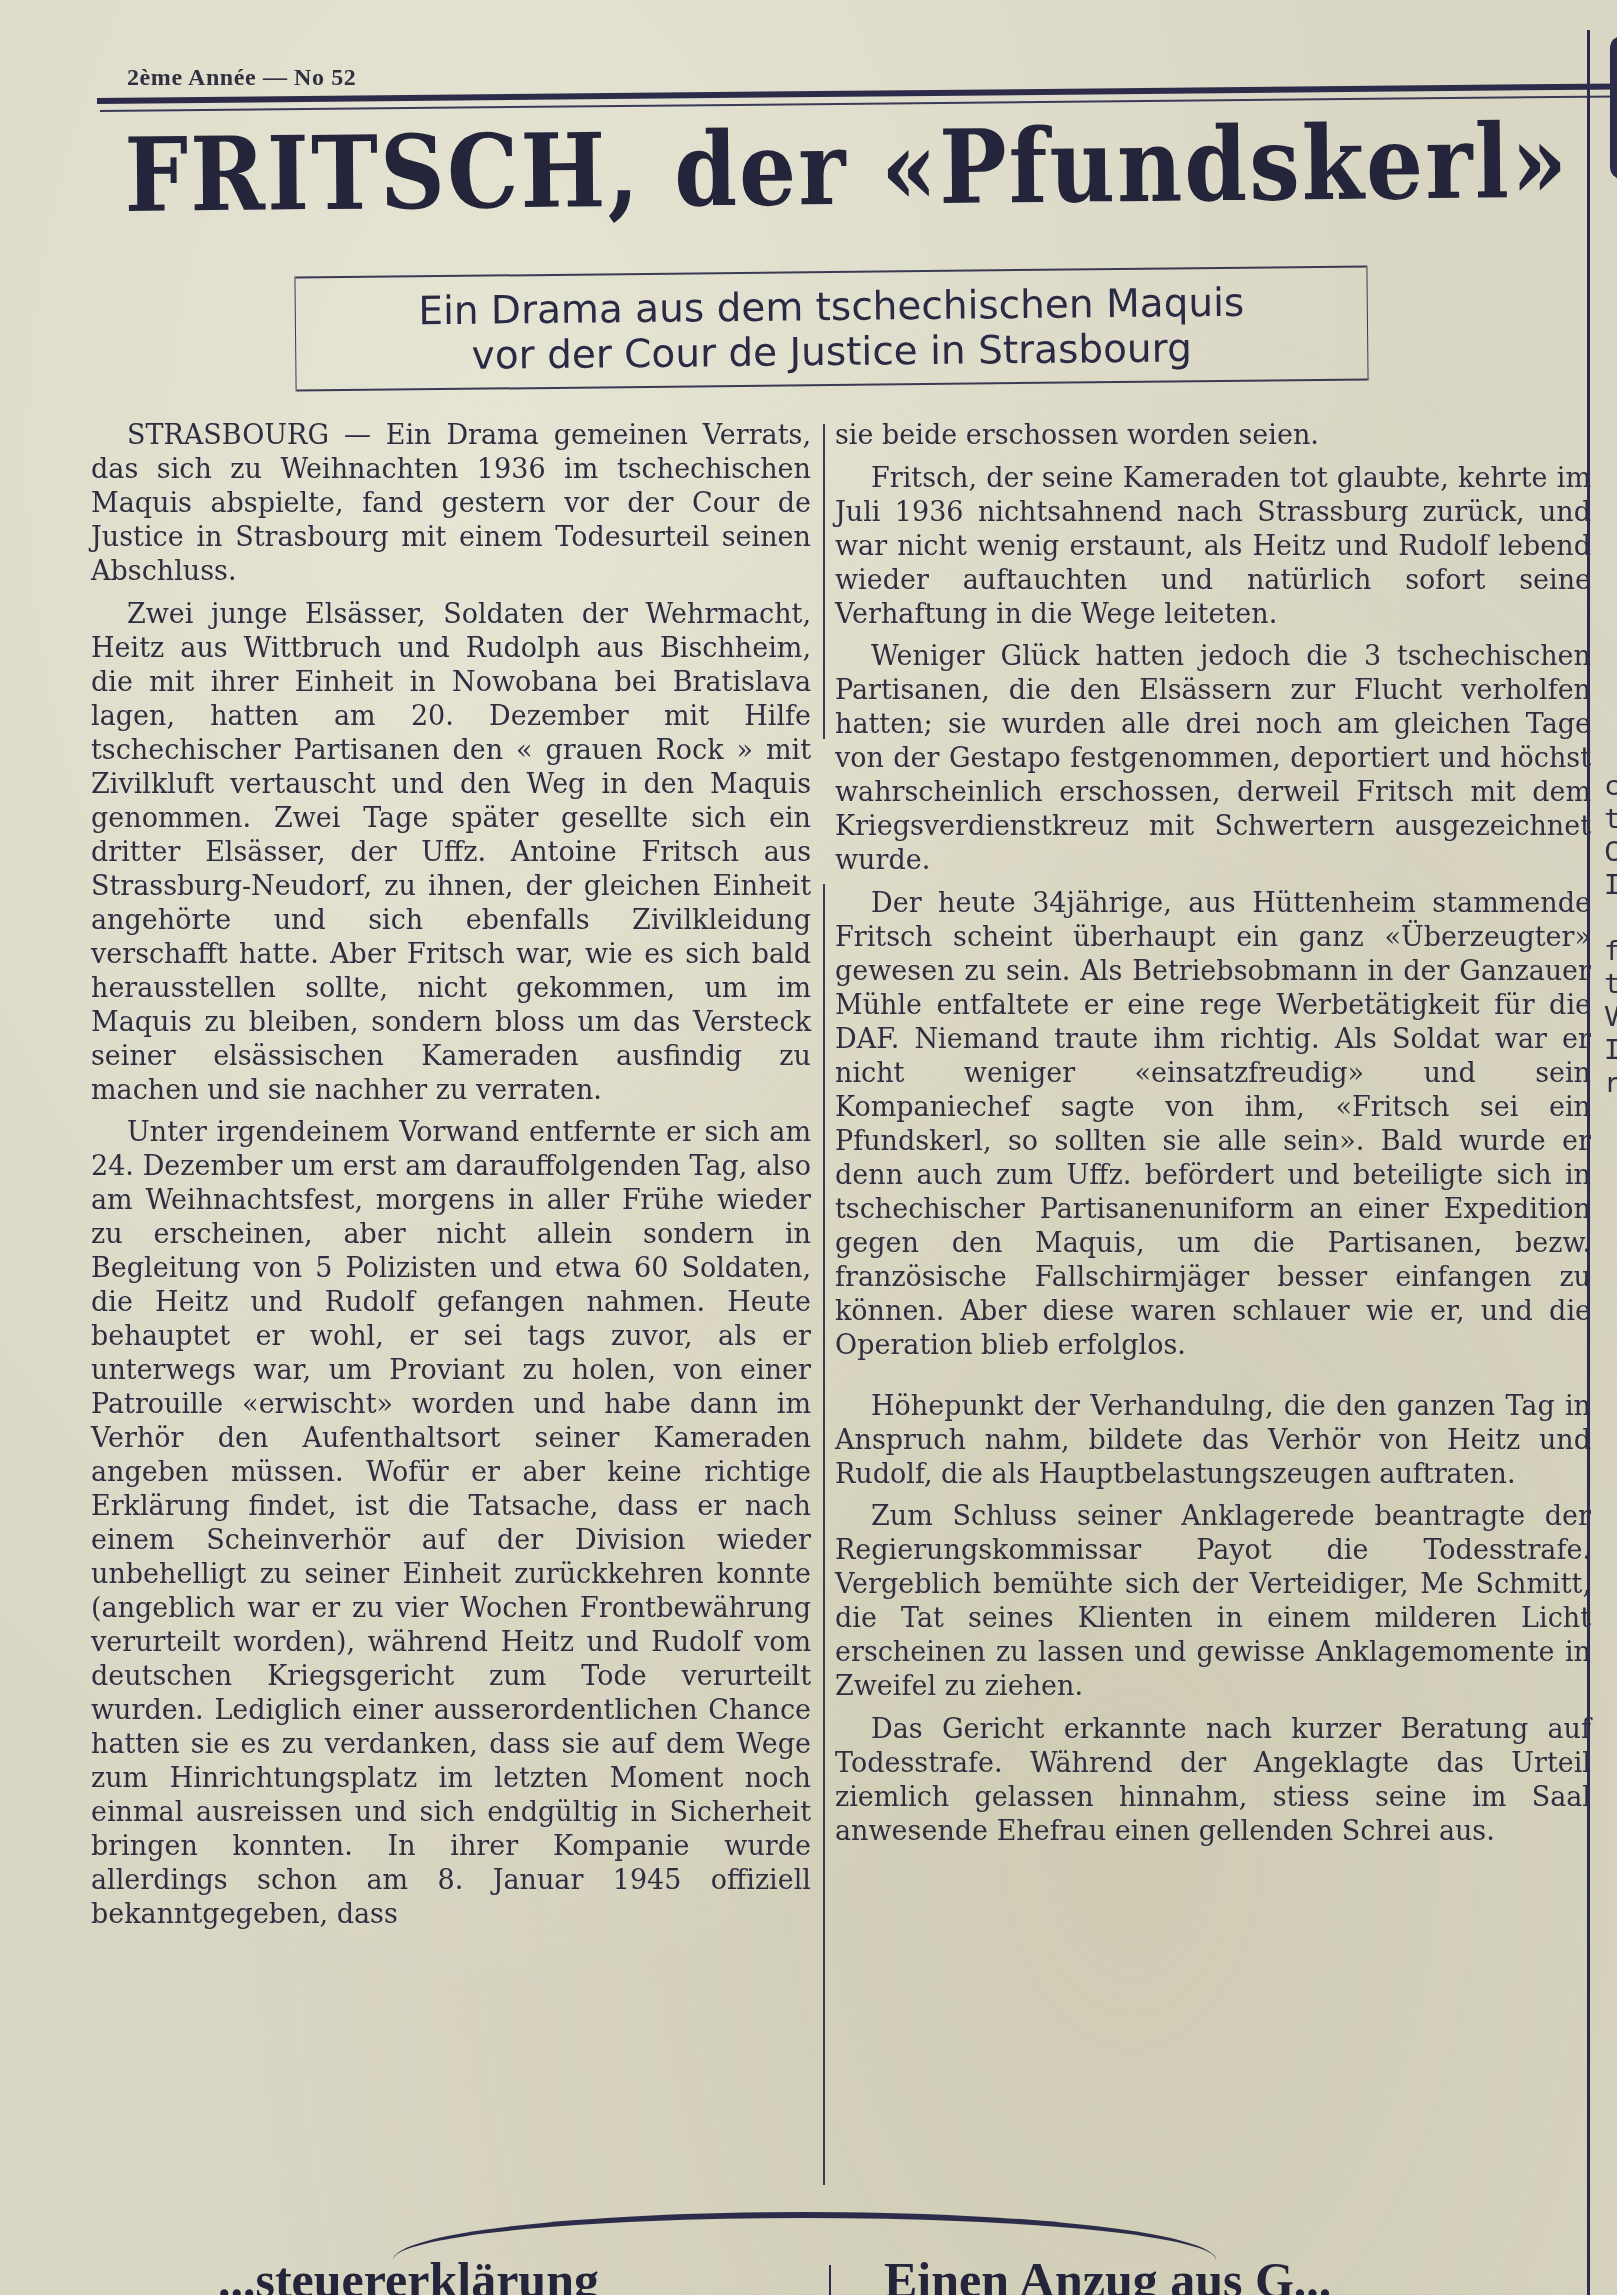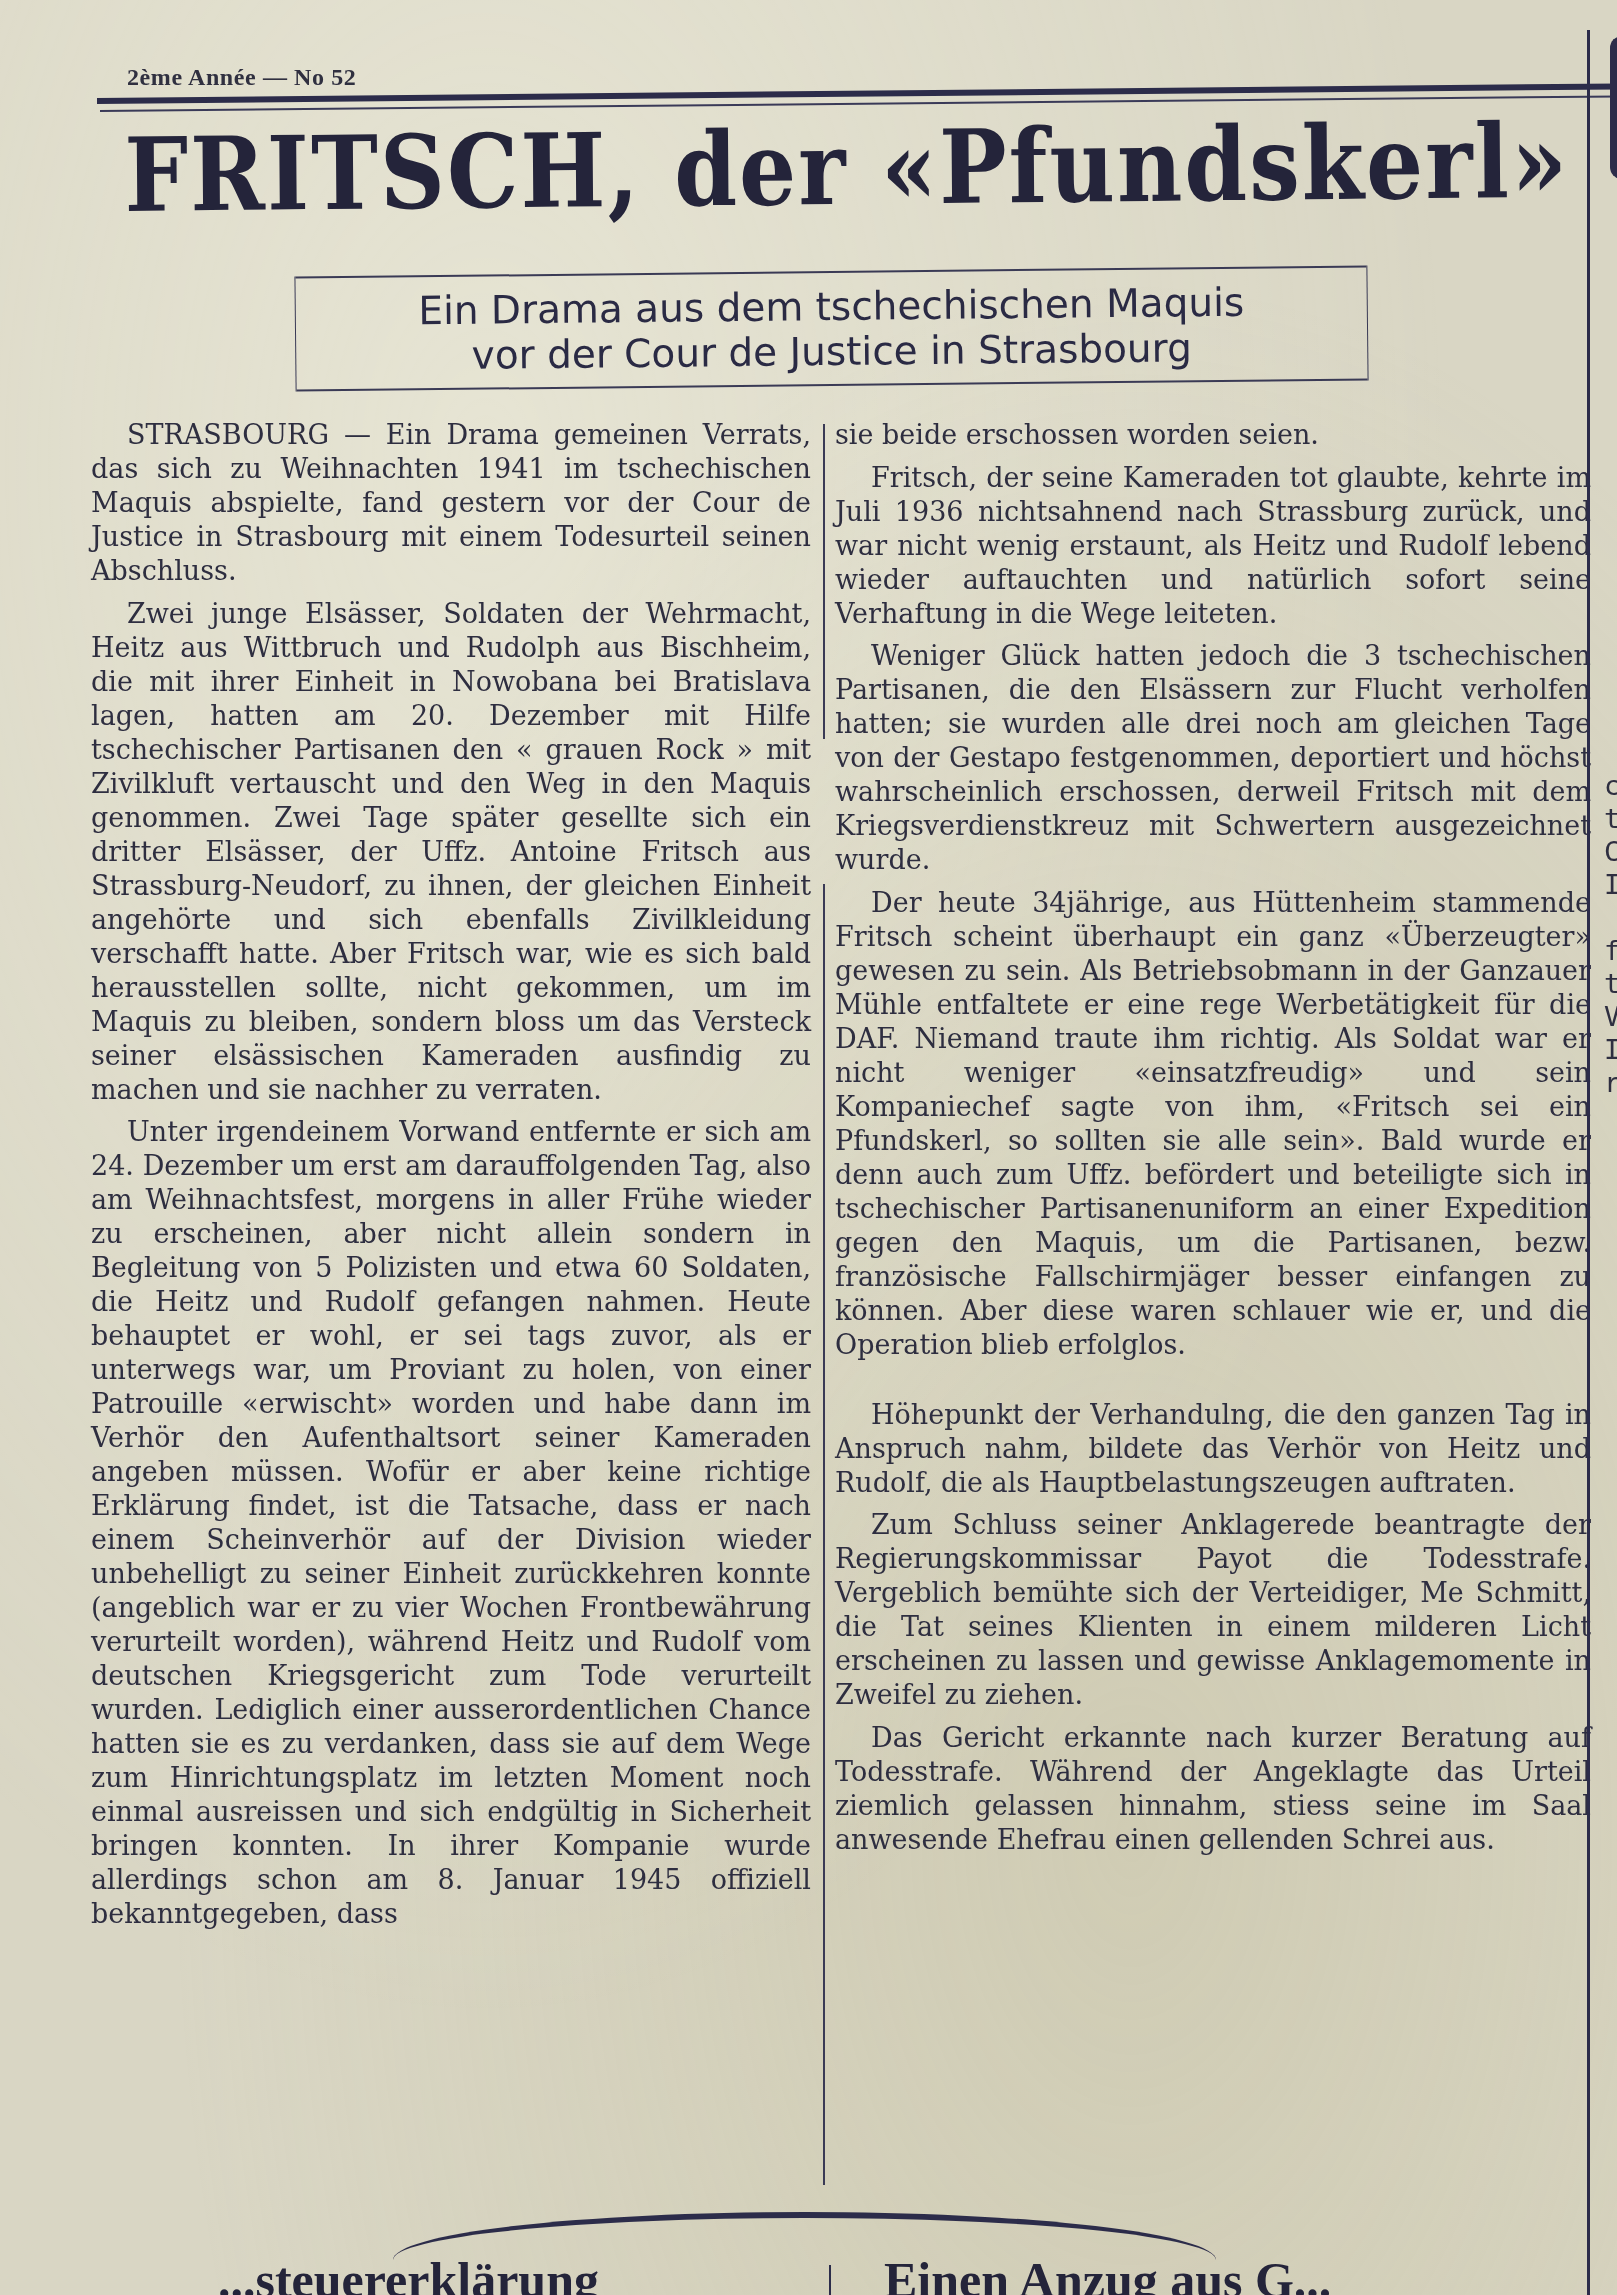--- a/index.html
+++ b/index.html
@@ -106,21 +106,21 @@
   <div class="subhead-box">
     <div class="subhead">
       <div>Ein Drama aus dem tschechischen Maquis</div>
       <div>vor der Cour de Justice in Strasbourg</div>
     </div>
   </div>
 
   <div class="col col-left">
     <p class="noindent" style="text-indent:36px">
       <span class="bold">STRASBOURG</span>
-      <span>— Ein Drama gemeinen Verrats, das sich zu Weihnachten 1941 im tschechischen Maquis abspielte, fand gestern vor der Cour de Justice in Strasbourg mit einem Todesurteil seinen Abschluss.</span>
+      <span>— Ein Drama gemeinen Verrats, das sich zu Weihnachten 1936 im tschechischen Maquis abspielte, fand gestern vor der Cour de Justice in Strasbourg mit einem Todesurteil seinen Abschluss.</span>
     </p>
     <p style="margin-right:0">
       <span>Zwei junge Elsässer, Soldaten der Wehrmacht, Heitz aus Wittbruch und Rudolph aus Bischheim, die mit ihrer Einheit in Nowobana bei Bratislava lagen, hatten am 20. Dezember mit Hilfe tschechischer Partisanen den « grauen Rock » mit Zivilkluft vertauscht und den Weg in den Maquis genommen. Zwei Tage später gesellte sich ein dritter Elsässer, der Uffz. Antoine Fritsch aus Strassburg-Neudorf, zu ihnen, der gleichen Einheit angehörte und sich ebenfalls Zivilkleidung verschafft hatte. Aber Fritsch war, wie es sich bald herausstellen sollte, nicht gekommen, um im Maquis zu bleiben, sondern bloss um das Versteck seiner elsässischen Kameraden ausfindig zu machen und sie nachher zu verraten.</span>
     </p>
     <p class="bold">
       <span>Unter irgendeinem Vorwand entfernte er sich am 24. Dezember um erst am darauffolgenden Tag, also am Weihnachtsfest, morgens in aller Frühe wieder zu erscheinen, aber nicht allein sondern in Begleitung von 5 Polizisten und etwa 60 Soldaten, die Heitz und Rudolf gefangen nahmen. Heute behauptet er wohl, er sei tags zuvor, als er unterwegs war, um Proviant zu holen, von einer Patrouille «erwischt» worden und habe dann im Verhör den Aufenthaltsort seiner Kameraden angeben müssen. Wofür er aber keine richtige Erklärung findet, ist die Tatsache, dass er nach einem Scheinverhör auf der Division wieder unbehelligt zu seiner Einheit zurückkehren konnte (angeblich war er zu vier Wochen Frontbewährung verurteilt worden), während Heitz und Rudolf vom deutschen Kriegsgericht zum Tode verurteilt wurden. Lediglich einer ausserordentlichen Chance hatten sie es zu verdanken, dass sie auf dem Wege zum Hinrichtungsplatz im letzten Moment noch einmal ausreissen und sich endgültig in Sicherheit bringen konnten. In ihrer Kompanie wurde allerdings schon am 8. Januar 1945 offiziell bekanntgegeben, dass</span>
     </p>
   </div>
 
   <div class="col-divider" style="top:424px;height:315px;"></div>
@@ -132,21 +132,21 @@
     </p>
     <p>
       <span>Fritsch, der seine Kameraden tot glaubte, kehrte im Juli 1936 nichtsahnend nach Strassburg zurück, und war nicht wenig erstaunt, als Heitz und Rudolf lebend wieder auftauchten und natürlich sofort seine Verhaftung in die Wege leiteten.</span>
     </p>
     <p>
       <span>Weniger Glück hatten jedoch die 3 tschechischen Partisanen, die den Elsässern zur Flucht verholfen hatten; sie wurden alle drei noch am gleichen Tage von der Gestapo festgenommen, deportiert und höchst wahrscheinlich erschossen, derweil Fritsch mit dem Kriegsverdienstkreuz mit Schwertern ausgezeichnet wurde.</span>
     </p>
     <p>
       <span>Der heute 34jährige, aus Hüttenheim stammende Fritsch scheint überhaupt ein ganz «Überzeugter» gewesen zu sein. Als Betriebsobmann in der Ganzauer Mühle entfaltete er eine rege Werbetätigkeit für die DAF. Niemand traute ihm richtig. Als Soldat war er nicht weniger «einsatzfreudig» und sein Kompaniechef sagte von ihm, «Fritsch sei ein Pfundskerl, so sollten sie alle sein». Bald wurde er denn auch zum Uffz. befördert und beteiligte sich in tschechischer Partisanenuniform an einer Expedition gegen den Maquis, um die Partisanen, bezw. französische Fallschirmjäger besser einfangen zu können. Aber diese waren schlauer wie er, und die Operation blieb erfolglos.</span>
     </p>
-    <p style="margin-top:36px">
+    <p style="margin-top:27px">
       <span>Höhepunkt der Verhandulng, die den ganzen Tag in Anspruch nahm, bildete das Verhör von Heitz und Rudolf, die als Hauptbelastungszeugen auftraten.</span>
     </p>
     <p>
       <span>Zum Schluss seiner Anklagerede beantragte der Regierungskommissar Payot die Todesstrafe. Vergeblich bemühte sich der Verteidiger, Me Schmitt, die Tat seines Klienten in einem milderen Licht erscheinen zu lassen und gewisse Anklagemomente in Zweifel zu ziehen.</span>
     </p>
     <p>
       <span>Das Gericht erkannte nach kurzer Beratung auf Todesstrafe. Während der Angeklagte das Urteil ziemlich gelassen hinnahm, stiess seine im Saal anwesende Ehefrau einen gellenden Schrei aus.</span>
     </p>
   </div>
 

